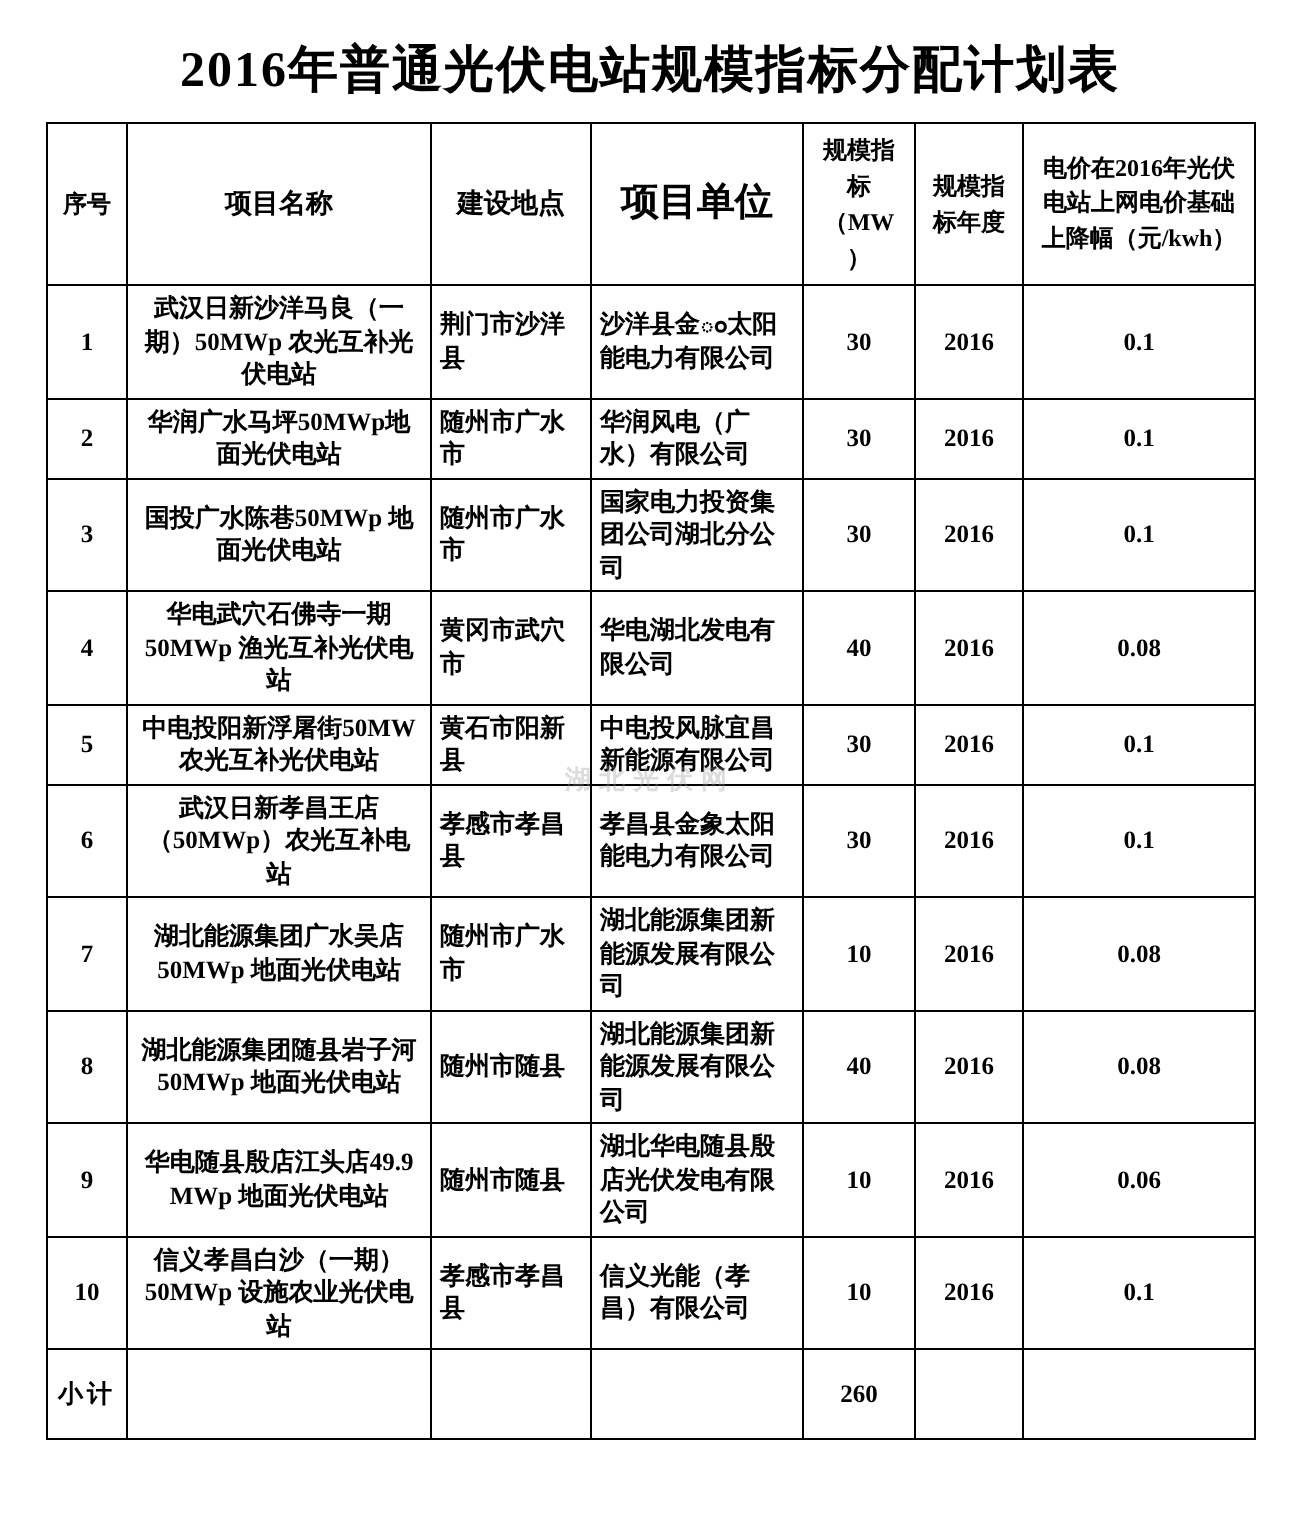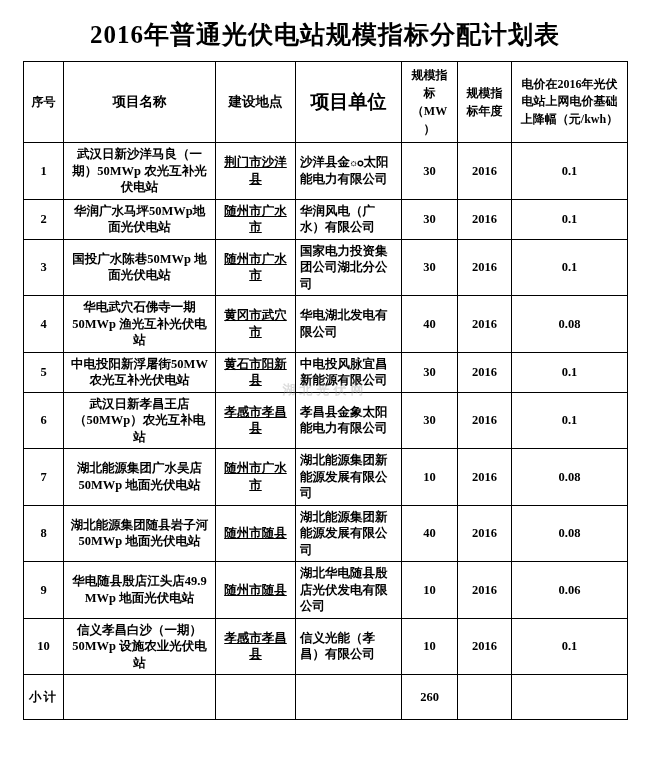--- a/index.html
+++ b/index.html
@@ -67,23 +67,22 @@
   td.c-idx {
     text-align: center;
     font-size: 13px;
   }
   td.c-name {
     text-align: center;
     font-size: 12.5px;
     padding-left: 6px;
   }
   td.c-loc {
-    text-align: center;
-    font-size: 12.5px;
-    text-decoration: underline;
+    text-align: left;
+    font-size: 12.5px;
   }
   td.c-unit {
     text-align: left;
     font-size: 12.5px;
     padding-left: 6px;
   }
   td.c-num {
     text-align: center;
     font-size: 12.5px;
   }

